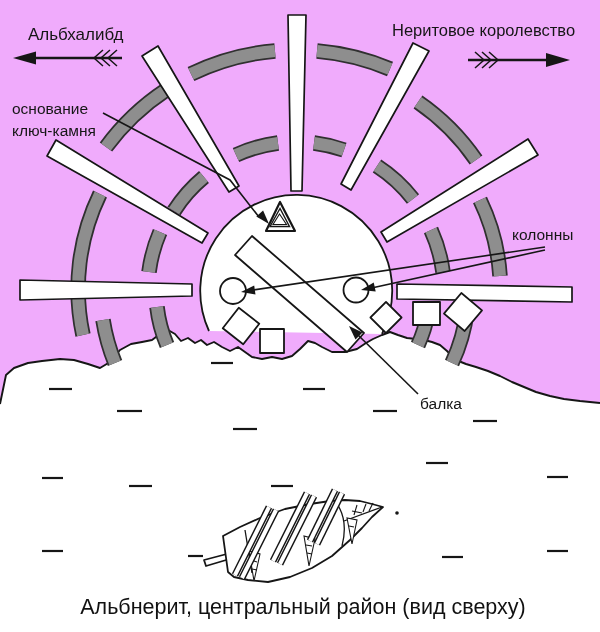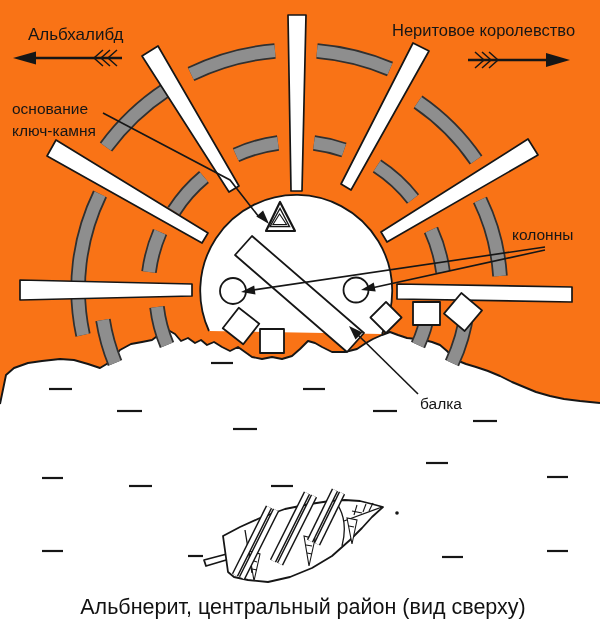--- a/index.html
+++ b/index.html
@@ -1,16 +1,16 @@
 <!DOCTYPE html>
 <html><head>
 <meta charset="utf-8">
 <style>
   html,body{margin:0;padding:0;background:#ffffff;}
-  #stage{position:relative;width:600px;height:632px;background:#f97316;overflow:hidden;
+  #stage{position:relative;width:600px;height:632px;background:#f0abfc;overflow:hidden;
          font-family:"Liberation Sans","DejaVu Sans",sans-serif;}
   svg{display:block;}
   .lbl{fill:#161616;font-family:"Liberation Sans","DejaVu Sans",sans-serif;font-size:15.5px;}
   .lbl.big{font-size:17px;}
   .lbl.east{font-size:16.5px;}
   .caption{fill:#111;font-size:21.5px;font-family:"Liberation Sans","DejaVu Sans",sans-serif;}
   .arcU{fill:none;stroke:#303030;stroke-width:15.5;}
   .arcG{fill:none;stroke:#8e8e8e;stroke-width:12;}
   .spoke{fill:#ffffff;stroke:#161616;stroke-width:1.7;stroke-linejoin:round;}
   .white{fill:#ffffff;stroke:#161616;stroke-width:1.8;stroke-linejoin:round;}

